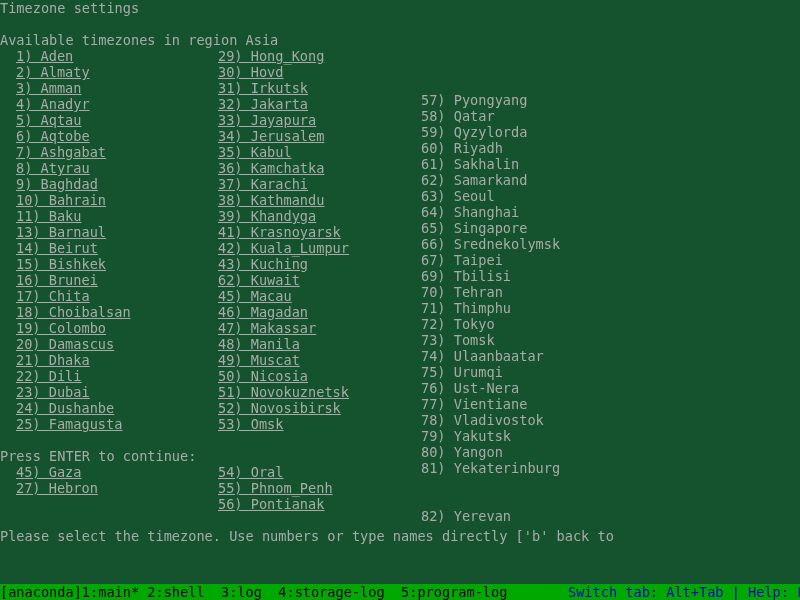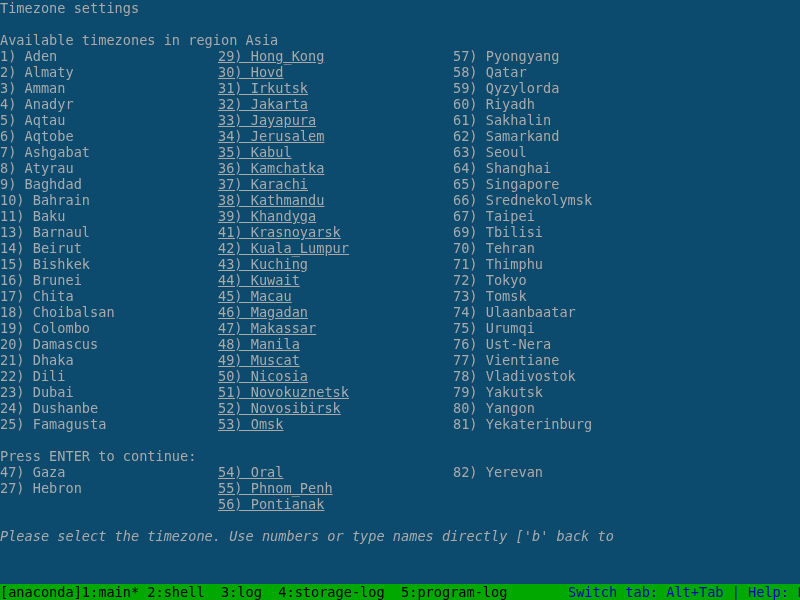--- a/index.html
+++ b/index.html
@@ -11,21 +11,21 @@
   body {
     width: 800px;
     height: 600px;
     overflow: hidden;
     font-family: "DejaVu Sans Mono", "Liberation Mono", monospace;
   }
   #terminal {
     position: relative;
     width: 800px;
     height: 600px;
-    background: #0c4a6e;
+    background: #14532d;
     color: #aaaaaa;
     font-family: "DejaVu Sans Mono", "Liberation Mono", monospace;
     font-size: 13.6px;
     line-height: 16px;
     letter-spacing: 0px;
   }
   .screen {
     position: absolute;
     left: 0;
     top: 0;
@@ -40,23 +40,23 @@
     line-height: 16px;
     white-space: pre;
   }
   .row.blank { height: 16px; }
   .cell {
     position: absolute;
     top: 0;
     white-space: pre;
     color: #aaaaaa;
   }
-  .col1 { left: 0px; }
+  .col1 { left: 16px; text-decoration: underline; }
   .col2 { left: 218px; text-decoration: underline; }
-  .col3 { left: 453px; }
+  .col3 { left: 421px; margin-top: 44px; }
   .full { left: 0px; }
   .statusbar {
     position: absolute;
     left: 0;
     bottom: 0;
     width: 800px;
     height: 16px;
     line-height: 16px;
     background: #00a800;
     white-space: pre;
@@ -71,21 +71,21 @@
     color: #000000;
     white-space: pre;
   }
   .sb-right {
     position: absolute;
     left: 568px;
     top: 0;
     color: #0000c0;
     white-space: pre;
   }
-  .prompt-line { color: #aaaaaa; font-style: italic; }
+  .prompt-line { color: #aaaaaa; }
 </style>
 </head>
 <body>
 
 <div id="terminal">
 
   <div class="screen">
 
     <div class="row">
       <span class="cell full">Timezone settings</span>
@@ -105,40 +105,40 @@
         <div class="row"><span class="cell col1">5) Aqtau</span><span class="cell col2">33) Jayapura</span><span class="cell col3">61) Sakhalin</span></div>
         <div class="row"><span class="cell col1">6) Aqtobe</span><span class="cell col2">34) Jerusalem</span><span class="cell col3">62) Samarkand</span></div>
         <div class="row"><span class="cell col1">7) Ashgabat</span><span class="cell col2">35) Kabul</span><span class="cell col3">63) Seoul</span></div>
         <div class="row"><span class="cell col1">8) Atyrau</span><span class="cell col2">36) Kamchatka</span><span class="cell col3">64) Shanghai</span></div>
         <div class="row"><span class="cell col1">9) Baghdad</span><span class="cell col2">37) Karachi</span><span class="cell col3">65) Singapore</span></div>
         <div class="row"><span class="cell col1">10) Bahrain</span><span class="cell col2">38) Kathmandu</span><span class="cell col3">66) Srednekolymsk</span></div>
         <div class="row"><span class="cell col1">11) Baku</span><span class="cell col2">39) Khandyga</span><span class="cell col3">67) Taipei</span></div>
         <div class="row"><span class="cell col1">13) Barnaul</span><span class="cell col2">41) Krasnoyarsk</span><span class="cell col3">69) Tbilisi</span></div>
         <div class="row"><span class="cell col1">14) Beirut</span><span class="cell col2">42) Kuala_Lumpur</span><span class="cell col3">70) Tehran</span></div>
         <div class="row"><span class="cell col1">15) Bishkek</span><span class="cell col2">43) Kuching</span><span class="cell col3">71) Thimphu</span></div>
-        <div class="row"><span class="cell col1">16) Brunei</span><span class="cell col2">44) Kuwait</span><span class="cell col3">72) Tokyo</span></div>
+        <div class="row"><span class="cell col1">16) Brunei</span><span class="cell col2">62) Kuwait</span><span class="cell col3">72) Tokyo</span></div>
         <div class="row"><span class="cell col1">17) Chita</span><span class="cell col2">45) Macau</span><span class="cell col3">73) Tomsk</span></div>
         <div class="row"><span class="cell col1">18) Choibalsan</span><span class="cell col2">46) Magadan</span><span class="cell col3">74) Ulaanbaatar</span></div>
         <div class="row"><span class="cell col1">19) Colombo</span><span class="cell col2">47) Makassar</span><span class="cell col3">75) Urumqi</span></div>
         <div class="row"><span class="cell col1">20) Damascus</span><span class="cell col2">48) Manila</span><span class="cell col3">76) Ust-Nera</span></div>
         <div class="row"><span class="cell col1">21) Dhaka</span><span class="cell col2">49) Muscat</span><span class="cell col3">77) Vientiane</span></div>
         <div class="row"><span class="cell col1">22) Dili</span><span class="cell col2">50) Nicosia</span><span class="cell col3">78) Vladivostok</span></div>
         <div class="row"><span class="cell col1">23) Dubai</span><span class="cell col2">51) Novokuznetsk</span><span class="cell col3">79) Yakutsk</span></div>
         <div class="row"><span class="cell col1">24) Dushanbe</span><span class="cell col2">52) Novosibirsk</span><span class="cell col3">80) Yangon</span></div>
         <div class="row"><span class="cell col1">25) Famagusta</span><span class="cell col2">53) Omsk</span><span class="cell col3">81) Yekaterinburg</span></div>
       </div>
 
     <div class="row blank"></div>
 
     <div class="row">
       <span class="cell full">Press ENTER to continue:</span>
     </div>
 
     <div id="list-tail">
-        <div class="row"><span class="cell col1">47) Gaza</span><span class="cell col2">54) Oral</span><span class="cell col3">82) Yerevan</span></div>
+        <div class="row"><span class="cell col1">45) Gaza</span><span class="cell col2">54) Oral</span><span class="cell col3">82) Yerevan</span></div>
         <div class="row"><span class="cell col1">27) Hebron</span><span class="cell col2">55) Phnom_Penh</span></div>
         <div class="row"><span class="cell col2">56) Pontianak</span></div>
       </div>
 
     <div class="row blank"></div>
 
     <div class="row">
       <span class="cell full prompt-line">Please select the timezone. Use numbers or type names directly ['b' back to</span>
     </div>
 

